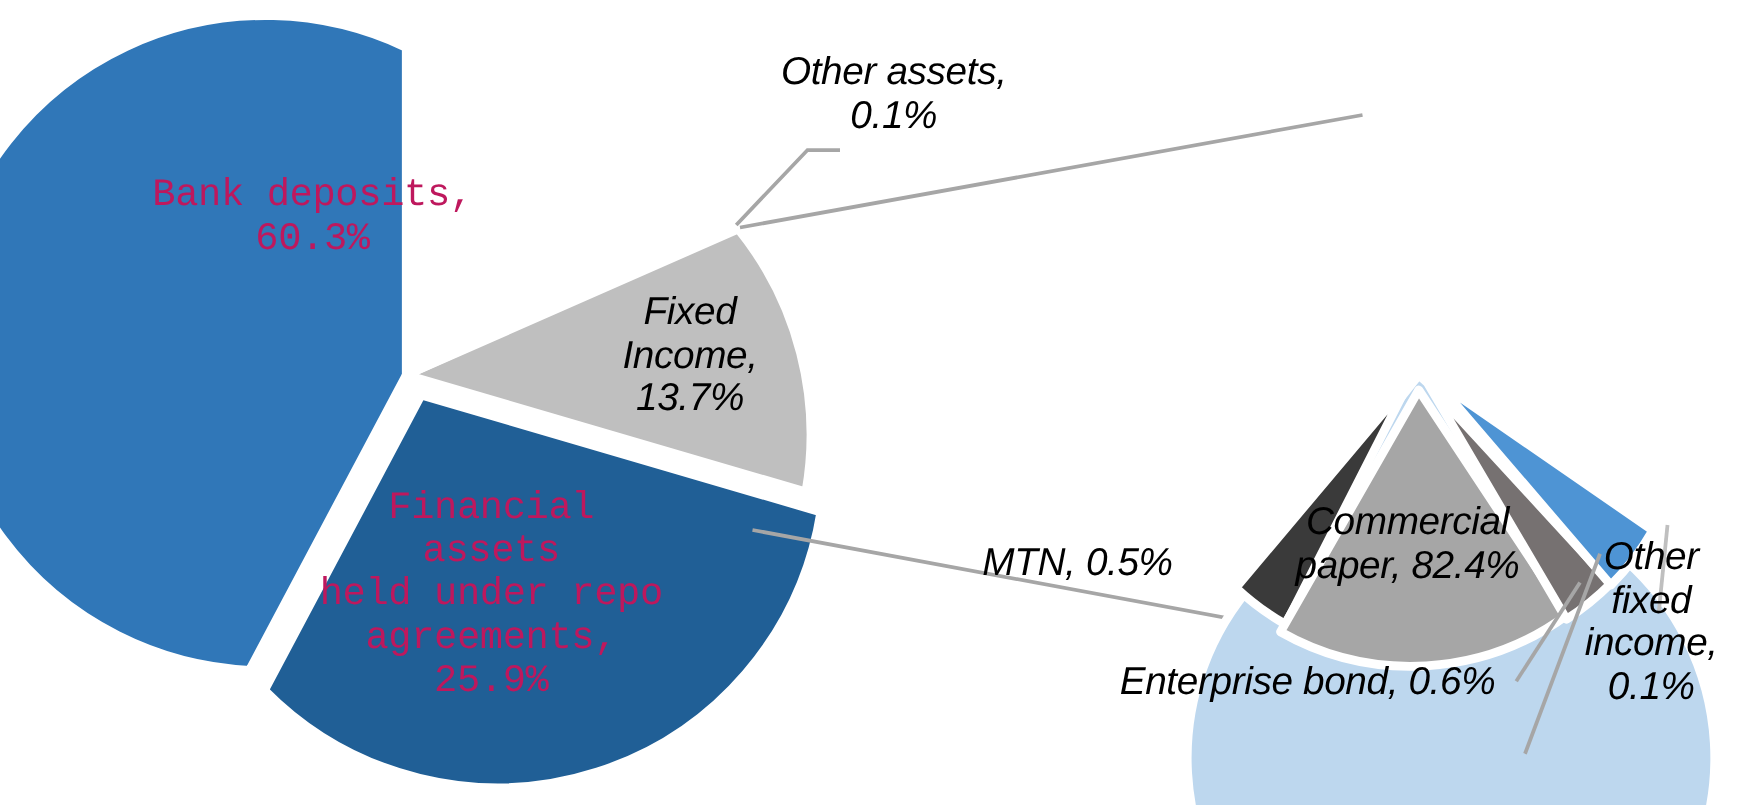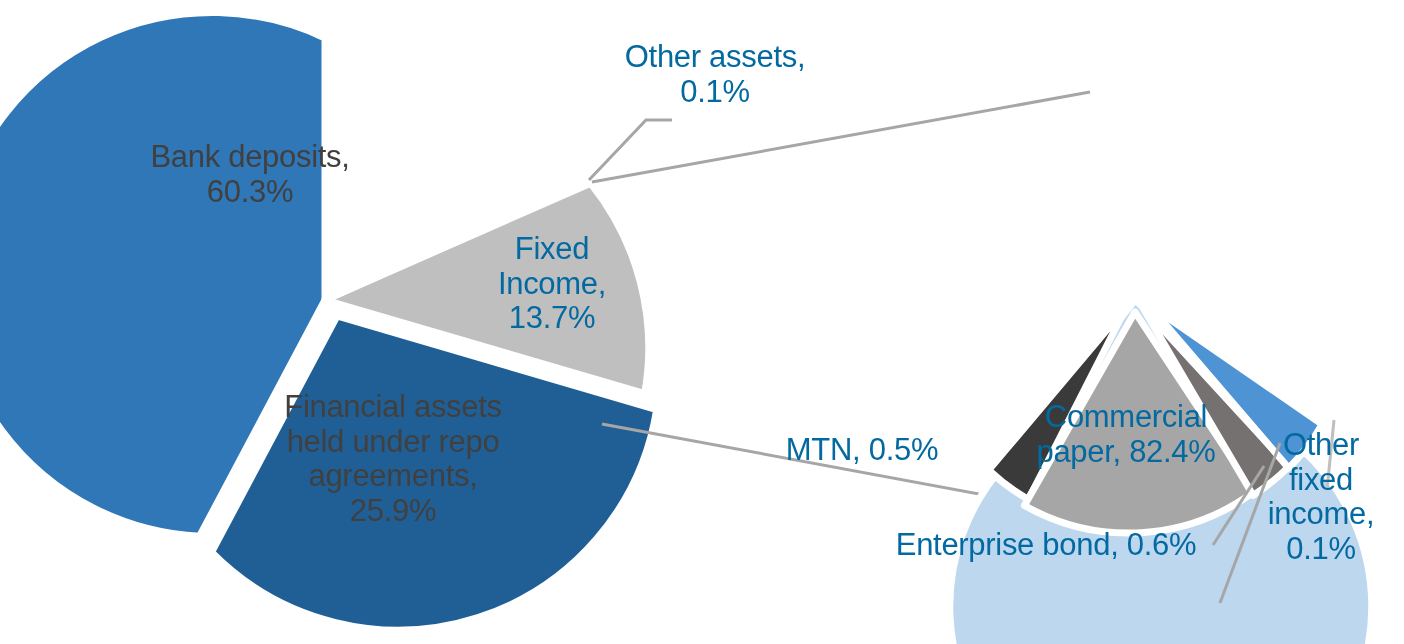--- a/index.html
+++ b/index.html
@@ -42,22 +42,22 @@
     fill: none;
   }
   .lbl {
     position: absolute;
     font-family: "Liberation Sans", sans-serif;
     line-height: 1.12;
     white-space: pre-line;
     text-align: center;
     letter-spacing: -0.3px;
   }
-  .lbl-dark   { color: #0369a1; }
-  .lbl-light  { color: #404040; }
+  .lbl-dark   { color: #000000; font-style: italic; }
+  .lbl-light  { color: #be185d; font-family: Liberation Mono, monospace; }
 
   
   #label-bank-deposits {
     left: 110px; top: 140px; width: 280px;
     font-size: 31px;
   }
   #label-repo {
     left: 248px; top: 390px; width: 290px;
     font-size: 31px;
   }

